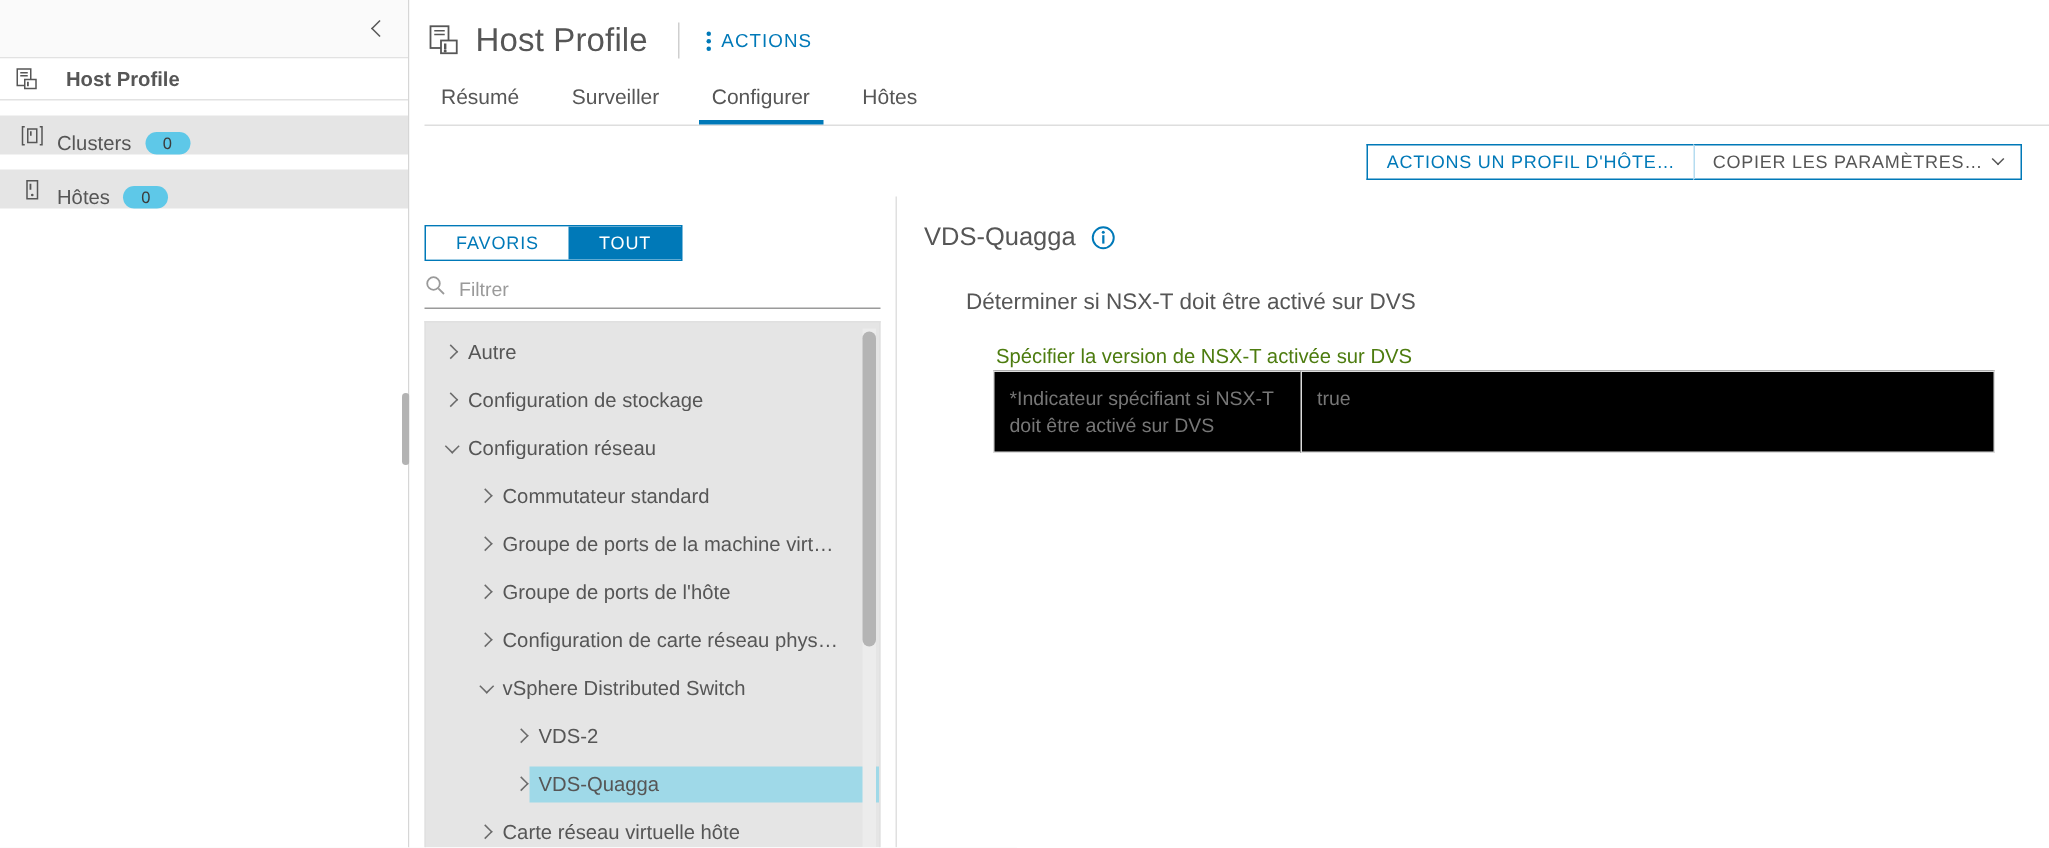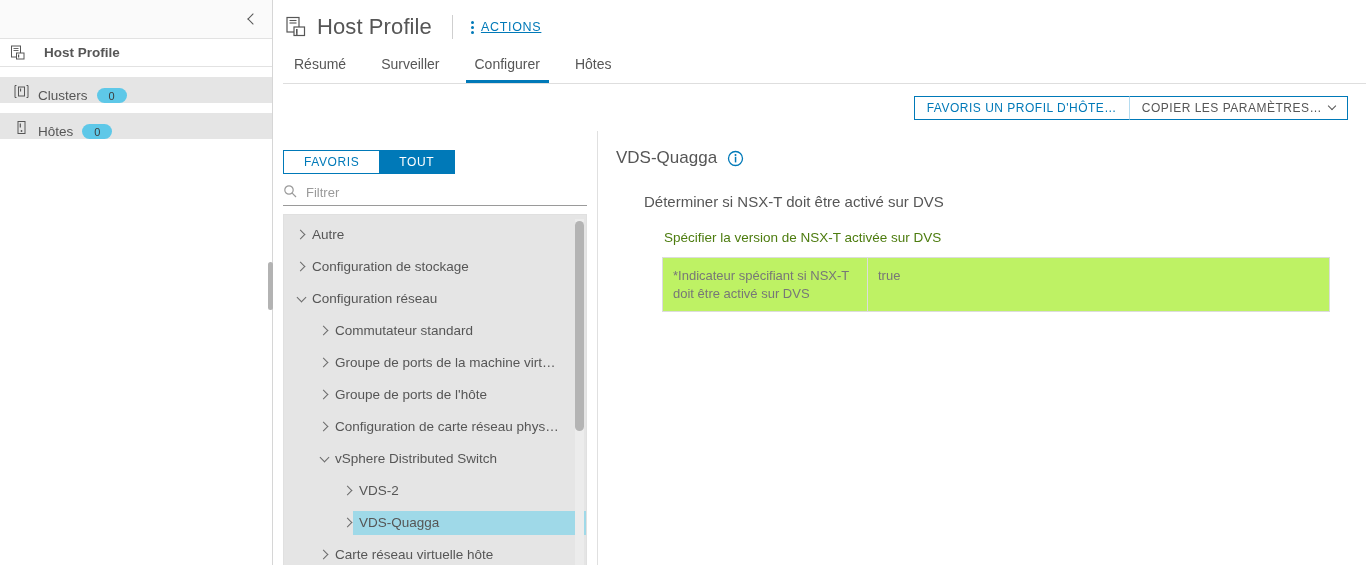--- a/index.html
+++ b/index.html
@@ -92,21 +92,20 @@
   .title-row { display: flex; align-items: center; height: 34px; padding-left: 2px; }
   .title-icon { margin-right: 10px; display: flex; align-items: center; }
   .page-title {
     font-size: 22px; color: #565656; font-weight: normal;
     letter-spacing: .1px;
   }
   .vsep { width: 1px; height: 24px; background: #cfcfcf; margin: 0 18px 0 20px; }
   .actions {
     display: flex; align-items: center; cursor: pointer;
     color: #0079b8;
-    text-decoration: underline;
   }
   .kebab { display: flex; flex-direction: column; gap: 2px; margin-right: 7px; }
   .kebab i { width: 3px; height: 3px; background: #0079b8; border-radius: 50%; display:block; }
   .actions-label { font-size: 12.5px; letter-spacing: .7px; color: #0079b8; }
 
   .tabs {
     display: flex; align-items: flex-end;
     height: 34px;
     margin-top: 6px;
     border-bottom: 1px solid #dedede;
@@ -256,25 +255,25 @@
   .info-icon { margin-left: 10px; display: flex; align-items: center; cursor: pointer; }
   .sect1 {
     font-size: 15px; color: #565656;
     margin: 22px 0 0 28px;
   }
   .sect2 {
     font-size: 13.5px; color: #4d7c0f;
     margin: 20px 0 0 48px;
   }
   .ptable {
-    margin: 12px 0 0 46px;
+    margin: 2px 0 0 46px;
     margin-right: 18px;
     border: 1px solid #dcdcdc;
     border-collapse: collapse;
-    background: #bef264;
+    background: #000000;
     width: calc(100% - 64px);
     table-layout: fixed;
   }
   .ptable td {
     font-size: 13px; color: #777;
     padding: 9px 10px;
     vertical-align: top;
     line-height: 1.35;
   }
   .ptable td.k { width: 205px; border-right: 1px solid #dcdcdc; }
@@ -362,21 +361,21 @@
       <div class="tabs">
         <div class="tab">Résumé</div>
         <div class="tab">Surveiller</div>
         <div class="tab active">Configurer</div>
         <div class="tab">Hôtes</div>
       </div>
     </div>
 
     <div class="toolbar">
       <div class="btn-group">
-        <div class="btn primary-outline">FAVORIS UN PROFIL D'HÔTE…</div>
+        <div class="btn primary-outline">ACTIONS UN PROFIL D'HÔTE…</div>
         <div class="btn secondary">
           <span>COPIER LES PARAMÈTRES…</span>
           <span class="caret"></span>
         </div>
       </div>
     </div>
 
     <div class="content">
 
       <div class="treepane">

